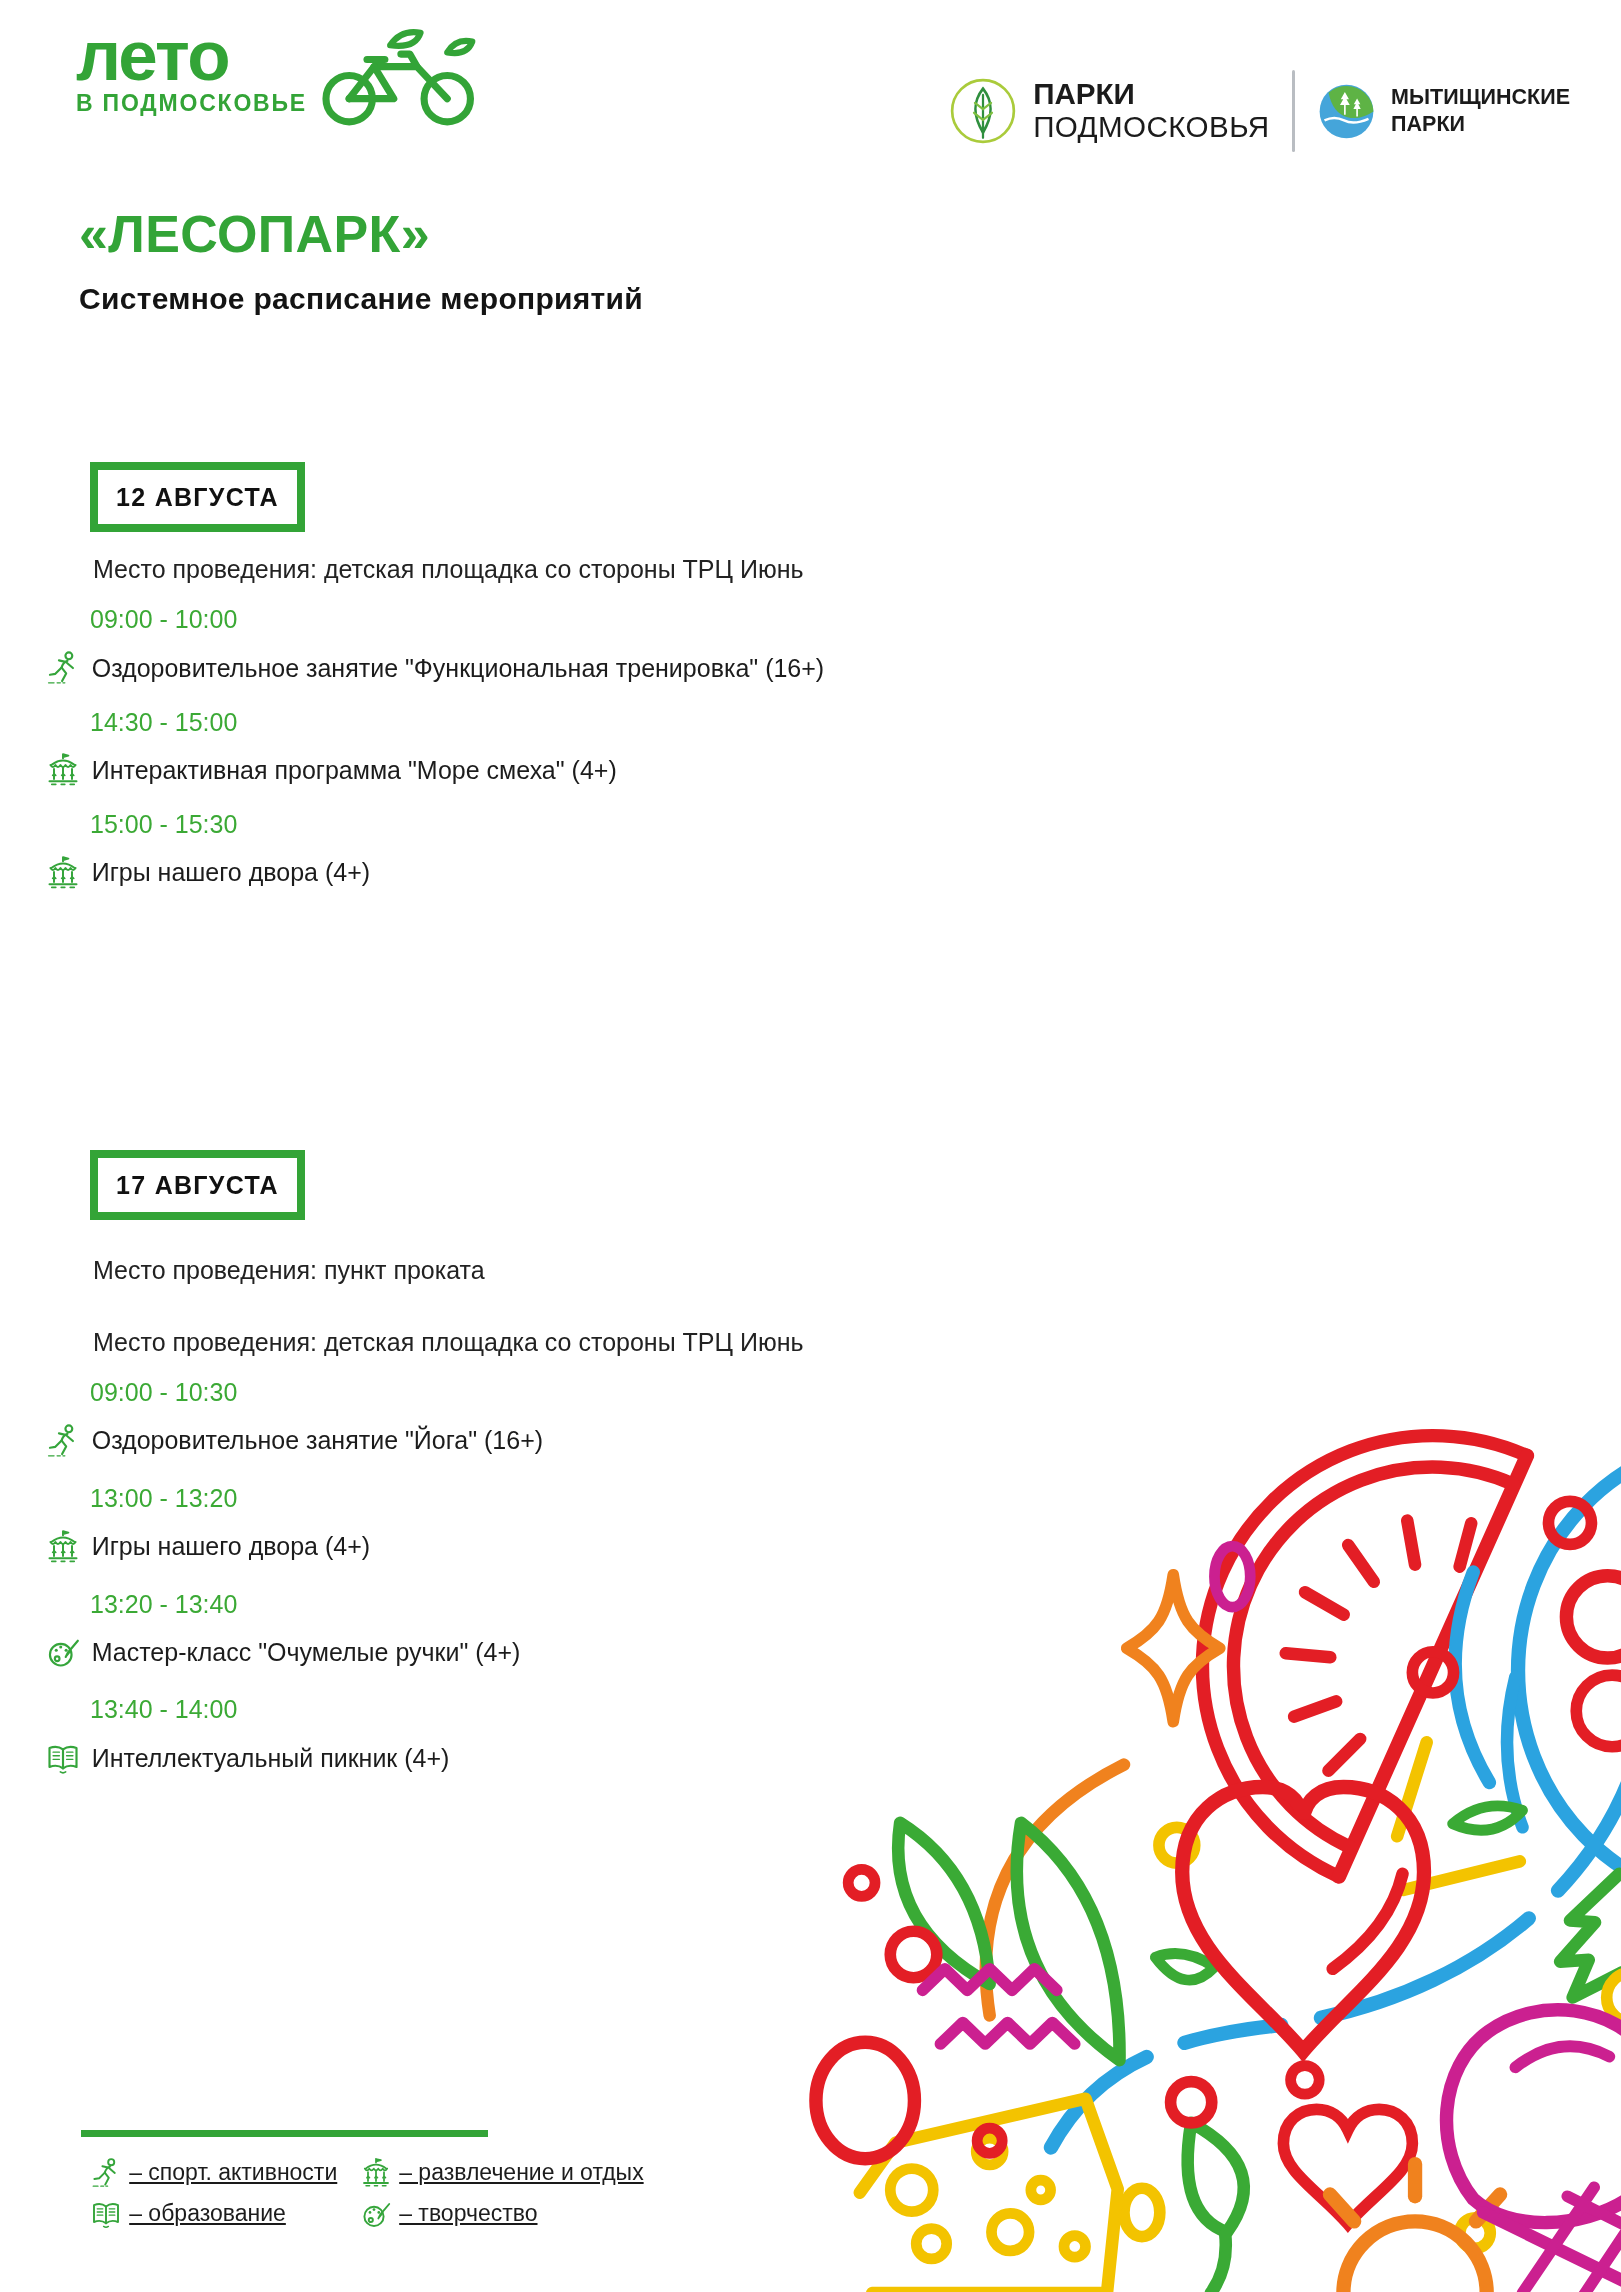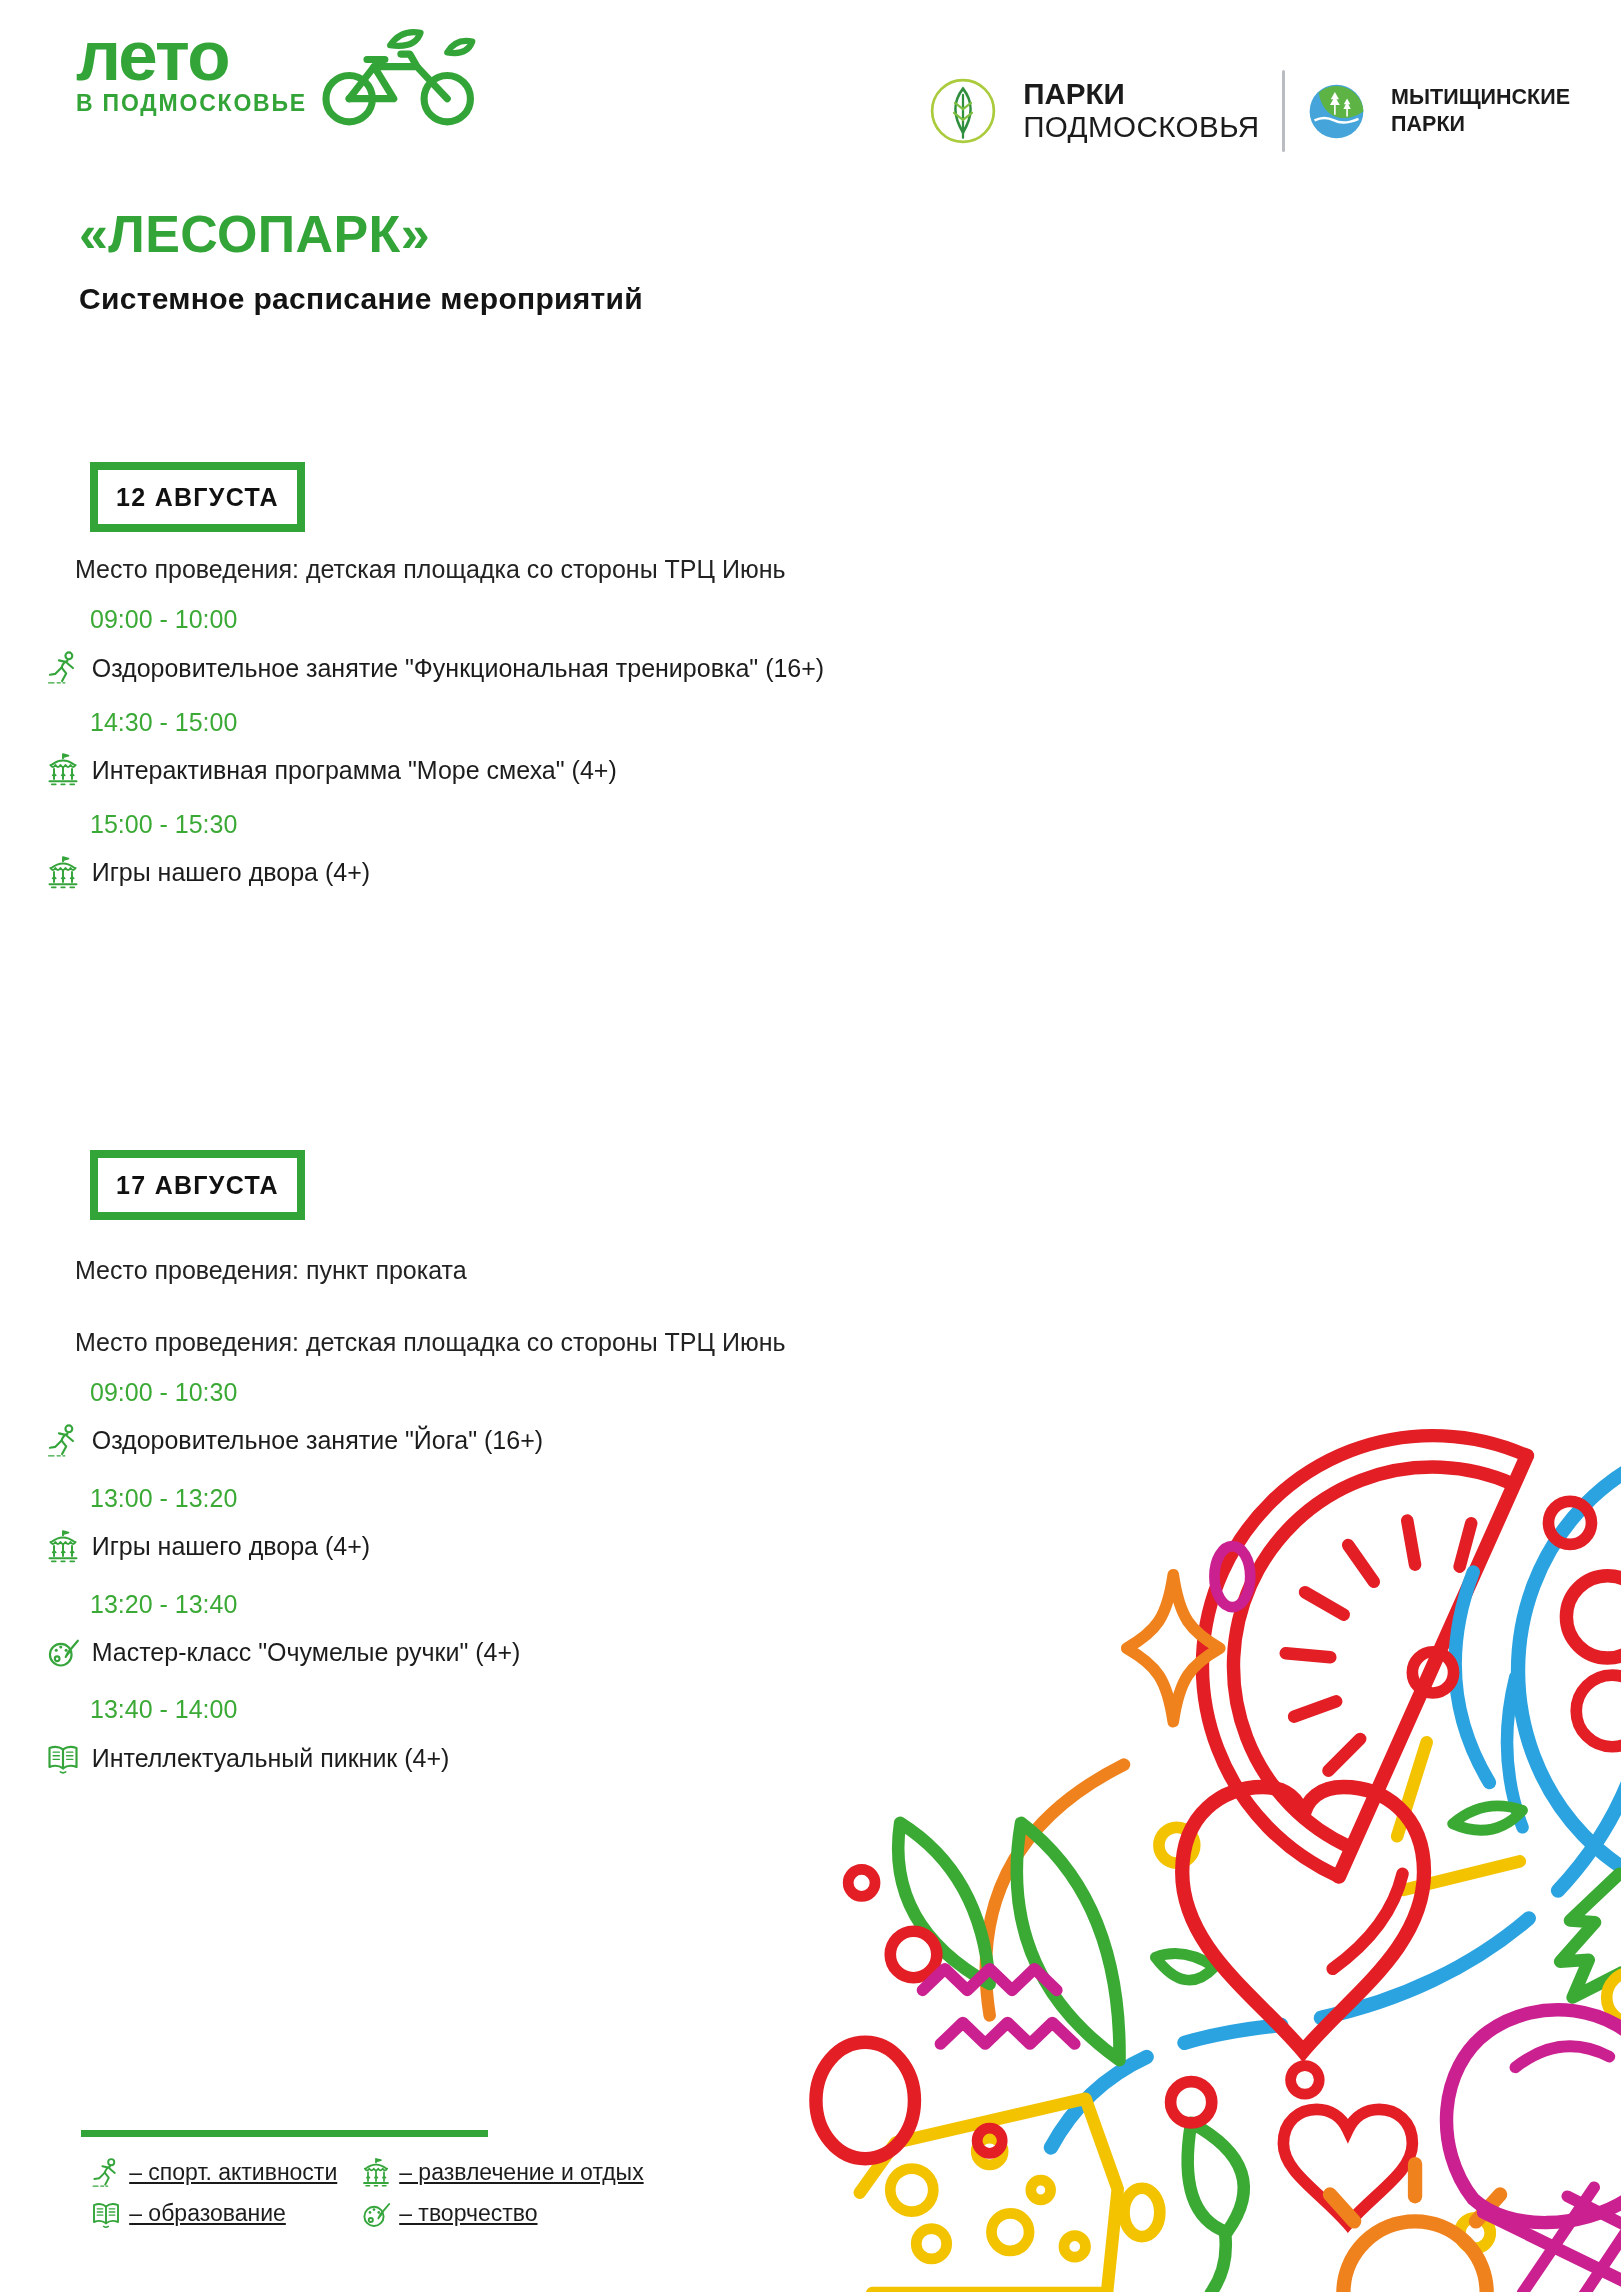--- a/index.html
+++ b/index.html
@@ -6,39 +6,39 @@
   body{
     width:1622px;height:2293px;position:relative;overflow:hidden;
     background:#fff;font-family:"Liberation Sans",sans-serif;color:#1a1a1a;
   }
   
   .brand{position:absolute;left:76px;top:23px;}
   .brand .wordmark{font-size:71px;font-weight:800;line-height:.92;color:#33A437;letter-spacing:-1.8px;}
   .brand .tagline{font-size:23px;font-weight:800;color:#33A437;letter-spacing:1.8px;margin-top:1.8px;}
   .bike{position:absolute;left:315px;top:21.5px;width:170px;height:107px;}
   .partners{position:absolute;right:52px;top:70px;display:flex;align-items:center;gap:23px;}
-  .partner{display:flex;align-items:center;gap:26px;}
+  .partner{display:flex;align-items:center;gap:16px;}
   .p1-l1{font-size:29.6px;font-weight:800;line-height:1.1;color:#1b1b1b;}
   .p1-l2{font-size:29.6px;font-weight:400;line-height:1.1;color:#1b1b1b;letter-spacing:0.4px;}
   .p2-l1{font-size:21.5px;font-weight:800;line-height:1.25;color:#1b1b1b;}
   .p2-l2{font-size:21.5px;font-weight:800;line-height:1.25;color:#1b1b1b;}
   .logo-divider{width:2.7px;height:82px;background:#b9bdc2;border-radius:1.8px;}
   
   .titleblock{position:absolute;left:79px;top:208px;}
   .park-title{font-size:52px;font-weight:800;color:#33A437;line-height:1;letter-spacing:0.4px;}
   .park-subtitle{font-size:30px;font-weight:800;color:#141414;margin-top:21.5px;letter-spacing:0.3px;}
   
   .day{position:absolute;left:45px;width:985px;}
   .day1{top:462px;}
   .day2{top:1150px;}
   .date-box{display:inline-block;margin-left:45px;border:8px solid #33A437;
     padding:12.5px 18px;font-size:25px;font-weight:800;letter-spacing:1.3px;color:#111;}
   .day1 .date-box{margin-bottom:23px;}
   .day2 .date-box{margin-bottom:36px;}
-  .venue{margin-left:30px;font-size:25px;font-weight:500;color:#222;line-height:1.15;margin-bottom:21.5px;}
+  .venue{margin-left:48px;font-size:25px;font-weight:500;color:#222;line-height:1.15;margin-bottom:21.5px;}
   .section2{margin-top:43px;}
   .pair{margin-bottom:21.5px;}
   .pairs-lg .pair{margin-bottom:25px;}
   .time{margin-left:45px;font-size:25px;font-weight:500;color:#3BA935;line-height:1.15;margin-bottom:16px;}
   .event{display:flex;align-items:center;gap:10.7px;height:36px;}
   .ev-icon{width:36px;height:36px;flex:0 0 36px;}
   .ev-title{font-size:25px;font-weight:400;color:#1c1c1c;line-height:1.15;}
   
   .legend{position:absolute;left:81px;top:2130px;width:573px;}
   .legend-line{width:407px;height:7.2px;background:#33A437;margin-bottom:19.7px;}

